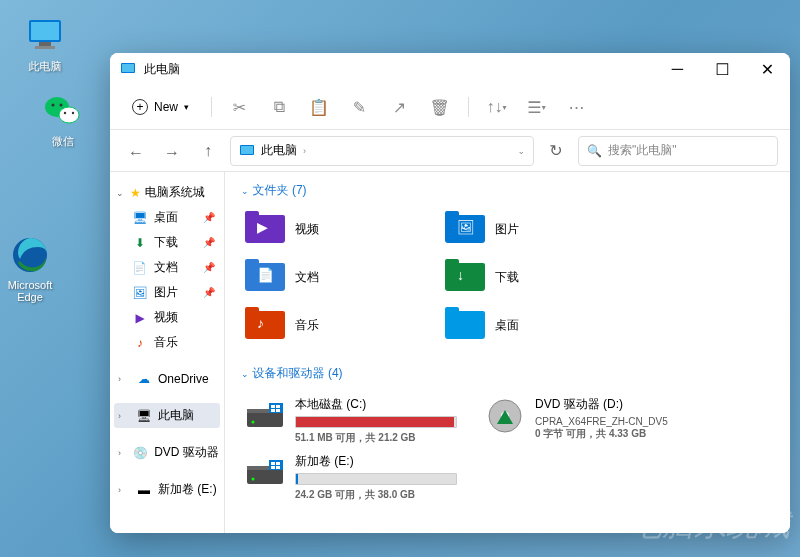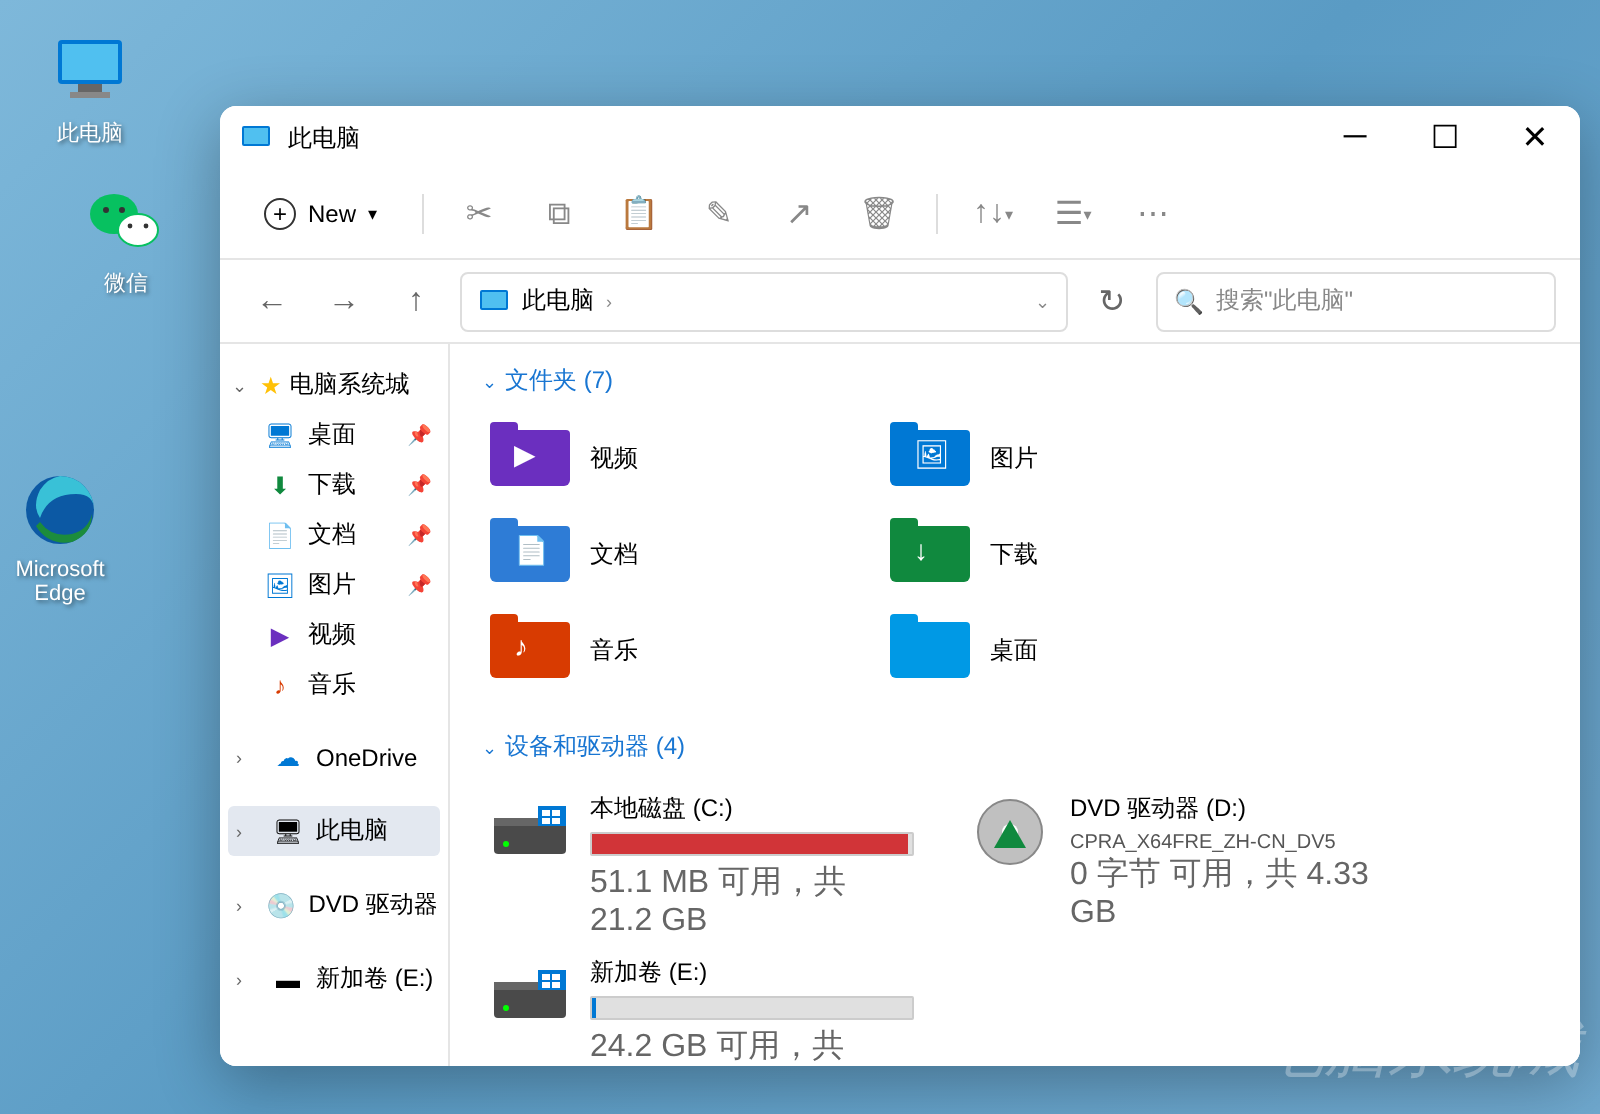--- a/index.html
+++ b/index.html
@@ -50,21 +50,21 @@
 .folder-shape { width: 40px; height: 28px; border-radius: 2px 2px 3px 3px; position: relative; }
 .folder-shape::before { content:''; position:absolute; top:-4px; left:0; width:14px; height:6px; border-radius:2px 2px 0 0; background: inherit; }
 
 .drive-grid { display: flex; flex-wrap: wrap; gap: 0 20px; }
 .drive-item { width: 220px; display: flex; gap: 10px; padding: 4px; cursor: pointer; border-radius: 4px; font-size: 11px; }
 .drive-item .drive-icon { width: 40px; height: 40px; display: flex; align-items: center; justify-content: center; }
 .drive-info { flex: 1; }
 .drive-name { font-size: 12px; margin-bottom: 3px; }
 .drive-bar { width: 100%; height: 12px; background: #e0e0e0; border-radius: 1px; margin-bottom: 3px; overflow: hidden; border: 1px solid #ccc; }
 .drive-fill { height: 100%; }
-.drive-stats { color: #666; font-size: 16px; }
+.drive-stats { color: #666; font-size: 10px; font-weight: bold; }
 
 .statusbar { height: 24px; border-top: 1px solid #e5e5e5; display: flex; align-items: center; padding: 0 10px; font-size: 11px; color: #666; background: #fff; justify-content: space-between; }
 .view-toggle { display: flex; gap: 2px; }
 .view-toggle .vbtn { width: 20px; height: 18px; display: flex; align-items: center; justify-content: center; cursor: pointer; border: 1px solid #ddd; font-size: 9px; }
 
 .watermark { position: absolute; bottom: 10px; right: 10px; font-size: 32px; color: rgba(255,255,255,0.3); font-style: italic; pointer-events: none; text-align: right; }
 .watermark2 { position: absolute; bottom: 30px; right: 20px; font-size: 32px; color: rgba(255,255,255,0.6); font-weight: bold; pointer-events: none; }
 </style>
 </head>
 <body>

